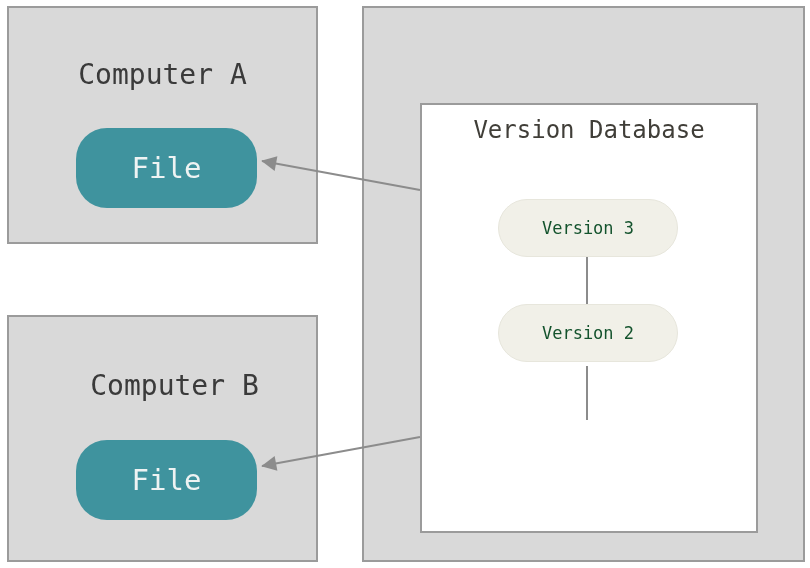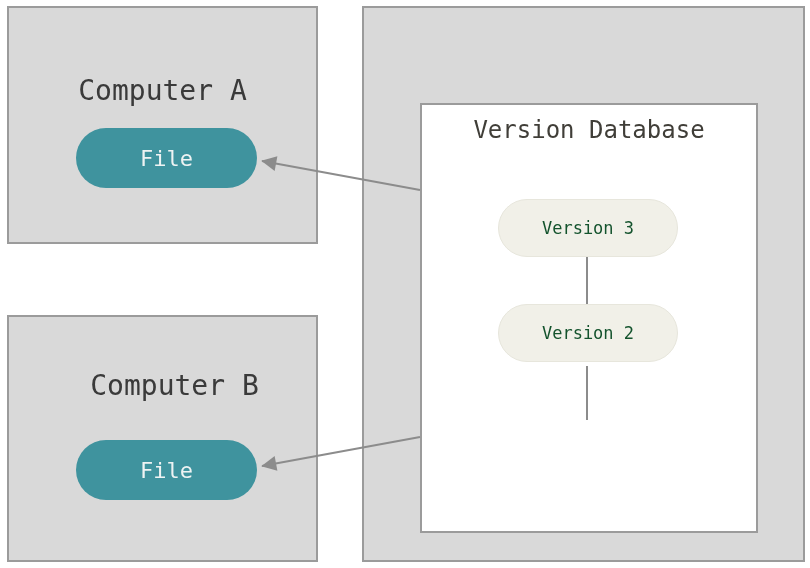--- a/index.html
+++ b/index.html
@@ -37,43 +37,43 @@
 
   .box-title {
     position: absolute;
     text-align: center;
     color: #3a3a3a;
     font-size: 28px;
     line-height: 30px;
     z-index: 4;
     white-space: nowrap;
   }
-  #computer-a-title { left: 7px;   top: 76px;  width: 311px; }
+  #computer-a-title { left: 7px;   top: 60px;  width: 311px; }
   #computer-b-title { left: 7px;   top: 371px; width: 311px; margin-left: 12px; }
   #server-title     { left: 362px; top: 34px;  width: 443px; }
 
   #version-db-title {
     position: absolute;
     left: 420px; top: 116px; width: 338px;
     text-align: center;
     color: #403e38;
     font-size: 24px;
     line-height: 28px;
     z-index: 4;
     white-space: nowrap;
   }
 
   .file-pill {
     position: absolute;
     left: 76px;
-    width: 181px; height: 60px;
+    width: 181px; height: 80px;
     background: #3f939e;
     border-radius: 31px;
     color: #eef3f3;
-    font-size: 22px;
+    font-size: 29px;
     display: flex;
     align-items: center;
     justify-content: center;
     z-index: 5;
   }
   #file-pill-a { top: 128px; }
   #file-pill-b { top: 440px; }
 
   .version-pill {
     position: absolute;

